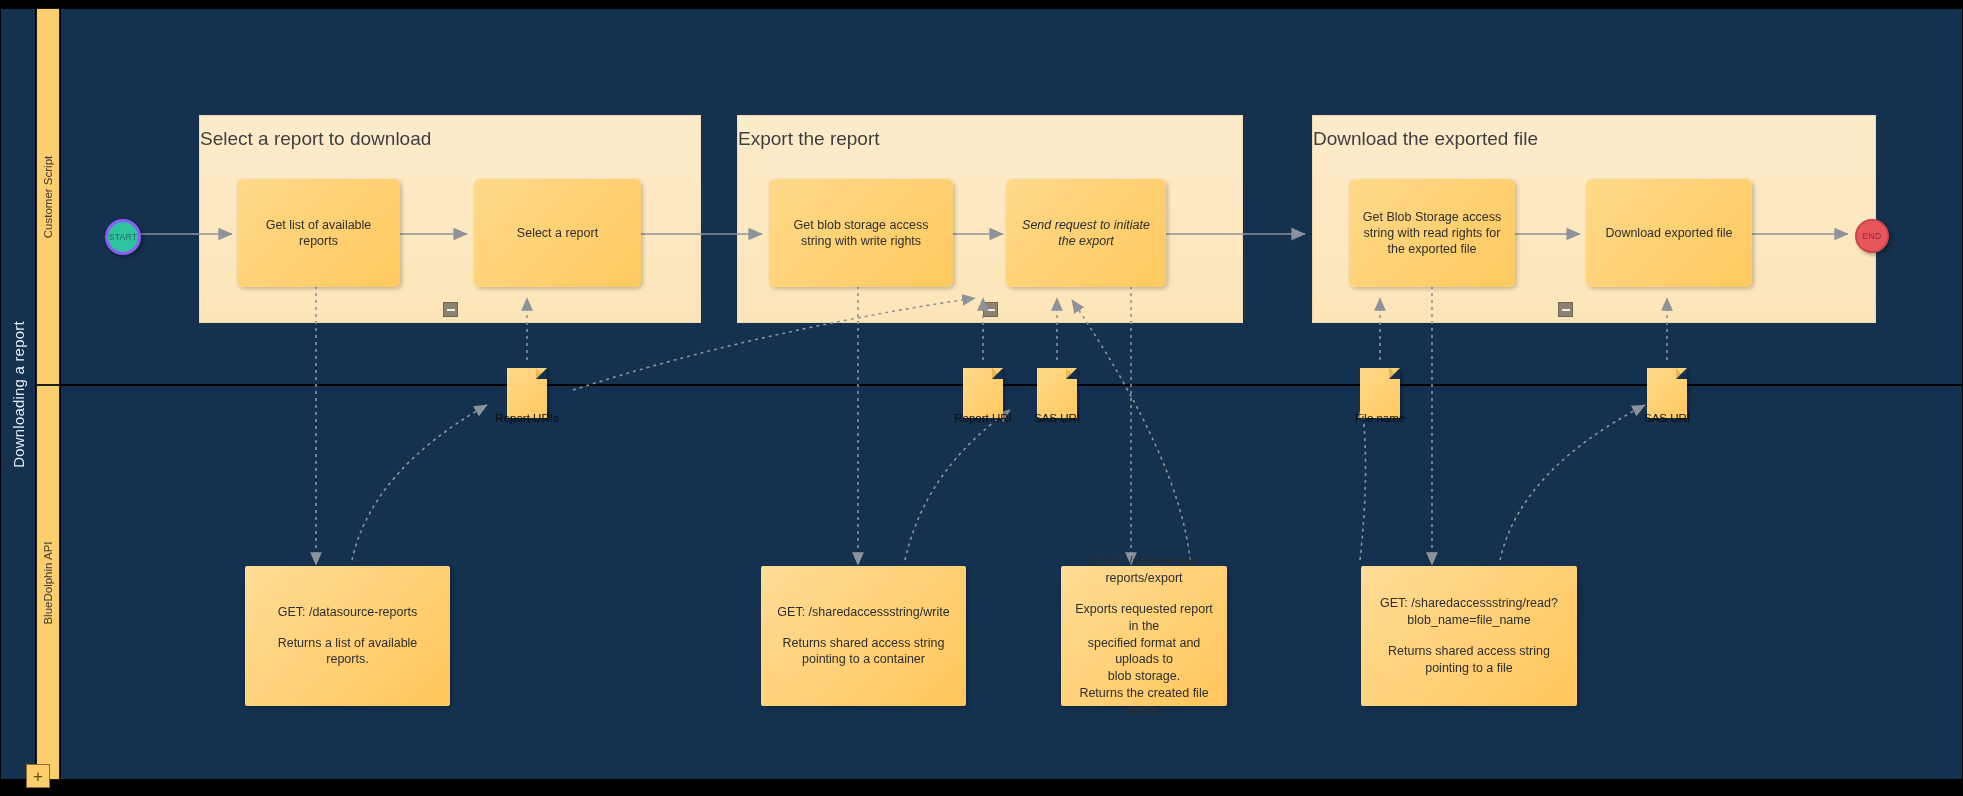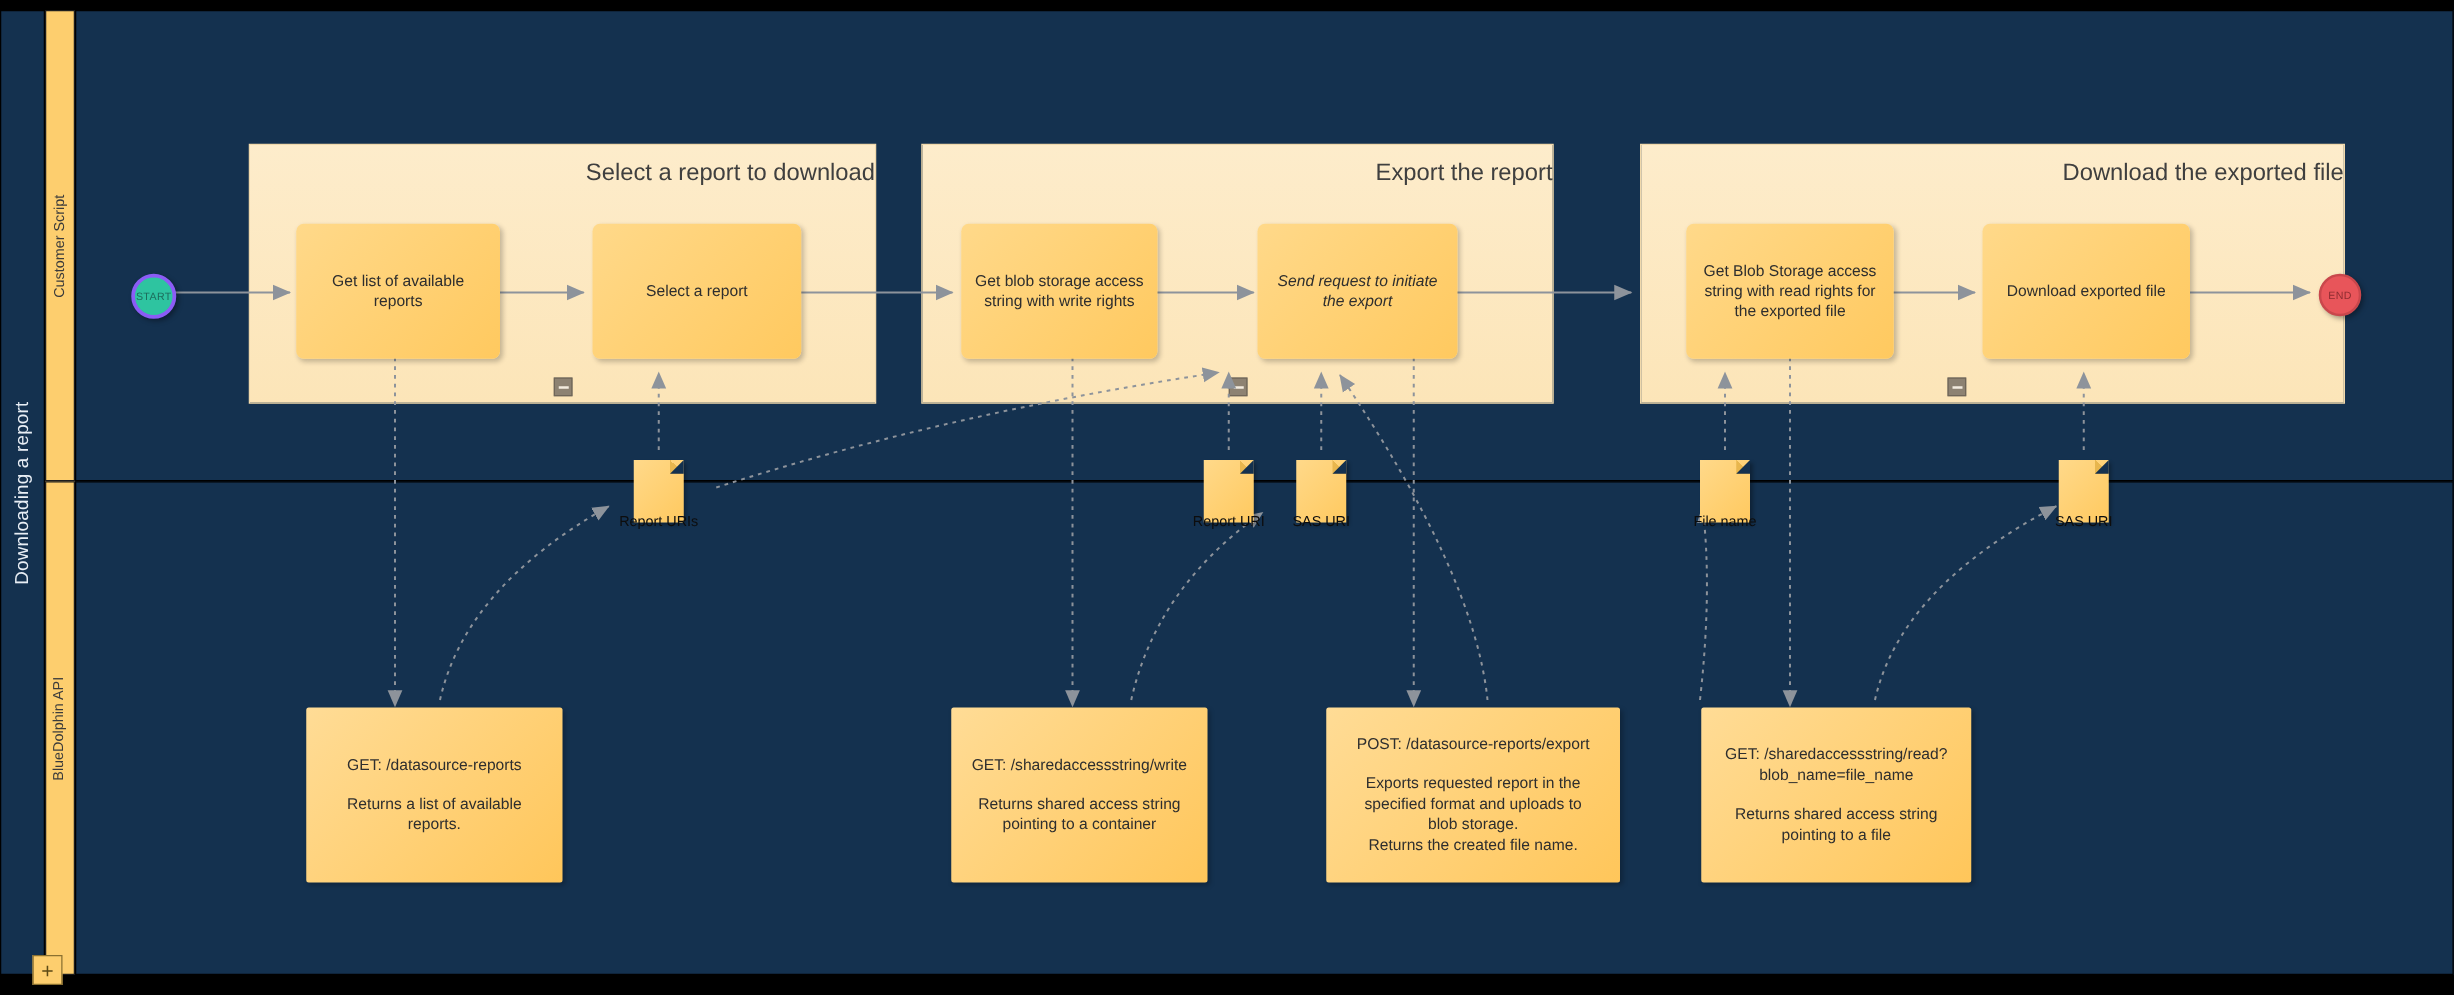--- a/index.html
+++ b/index.html
@@ -37,21 +37,21 @@
     color:#5d4a16;font-size:17px;line-height:1;cursor:pointer;
   }
 
   
   .group{
     position:absolute;
     background:linear-gradient(180deg,#fdeccb 0%,#fce5b8 100%);
     border:1px solid #f1d9ab;box-sizing:border-box;
   }
   .group-title{
-    position:absolute;left:0;right:0;top:12px;text-align:right;
+    position:absolute;left:0;right:0;top:12px;text-align:left;
     color:#3f3f3f;font-size:19px;font-weight:400;
   }
   .collapse-btn{
     position:absolute;width:15px;height:15px;background:#8d8272;
     border:1px solid #6f6659;box-sizing:border-box;cursor:pointer;
     display:flex;align-items:center;justify-content:center;
   }
   .collapse-btn i{display:block;width:8px;height:2px;background:#f3ecdf;}
 
   
@@ -187,21 +187,21 @@
       <path d="M1360,560 Q1370,470 1362,405"></path>
       <path d="M1500,560 Q1520,470 1645,405"></path>
     </g>
   </svg>
 
   <div class="event" id="start-node" style="left:105px;top:219px;">START</div>
   <div class="event" id="end-node" style="left:1855px;top:219px;">END</div>
 
   <div class="task" style="left:237px;top:179px;width:163px;height:108px;">Get list of available reports</div>
   <div class="task" style="left:474px;top:179px;width:167px;height:108px;">Select a report</div>
-  <div class="task" style="left:769px;top:179px;width:157px;height:108px;">Get blob storage access string with write rights</div>
+  <div class="task" style="left:769px;top:179px;width:184px;height:108px;">Get blob storage access string with write rights</div>
   <div class="task" style="left:1006px;top:179px;width:160px;height:108px;font-style:italic;">Send request to initiate the export</div>
   <div class="task" style="left:1349px;top:179px;width:166px;height:108px;">Get Blob Storage access string with read rights for the exported file</div>
   <div class="task" style="left:1586px;top:179px;width:166px;height:108px;">Download exported file</div>
 
   <div class="artifact" style="left:503px;top:368px;">
     <div class="doc"></div>
     <div class="cap">Report URIs</div>
   </div>
   <div class="artifact" style="left:959px;top:368px;">
     <div class="doc"></div>
@@ -222,21 +222,21 @@
 
   <div class="api" style="left:245px;top:566px;width:205px;height:140px;">
     <div class="endpoint">GET: /datasource-reports</div>
     <div class="desc">Returns a list of available reports.</div>
   </div>
   <div class="api" style="left:761px;top:566px;width:205px;height:140px;">
     <div class="endpoint">GET: /sharedaccessstring/write</div>
     <div class="desc">Returns shared access string
 pointing to a container</div>
   </div>
-  <div class="api" style="left:1061px;top:566px;width:235px;height:140px;">
+  <div class="api" style="left:1061px;top:566px;width:166px;height:140px;">
     <div class="endpoint">POST: /datasource-reports/export</div>
     <div class="desc">Exports requested report in the
 specified format and uploads to
 blob storage.
 Returns the created file name.</div>
   </div>
   <div class="api" style="left:1361px;top:566px;width:216px;height:140px;justify-content:center;">
     <div class="endpoint" style="white-space:pre-line;">GET: /sharedaccessstring/read?
 blob_name=file_name</div>
     <div class="desc">Returns shared access string

